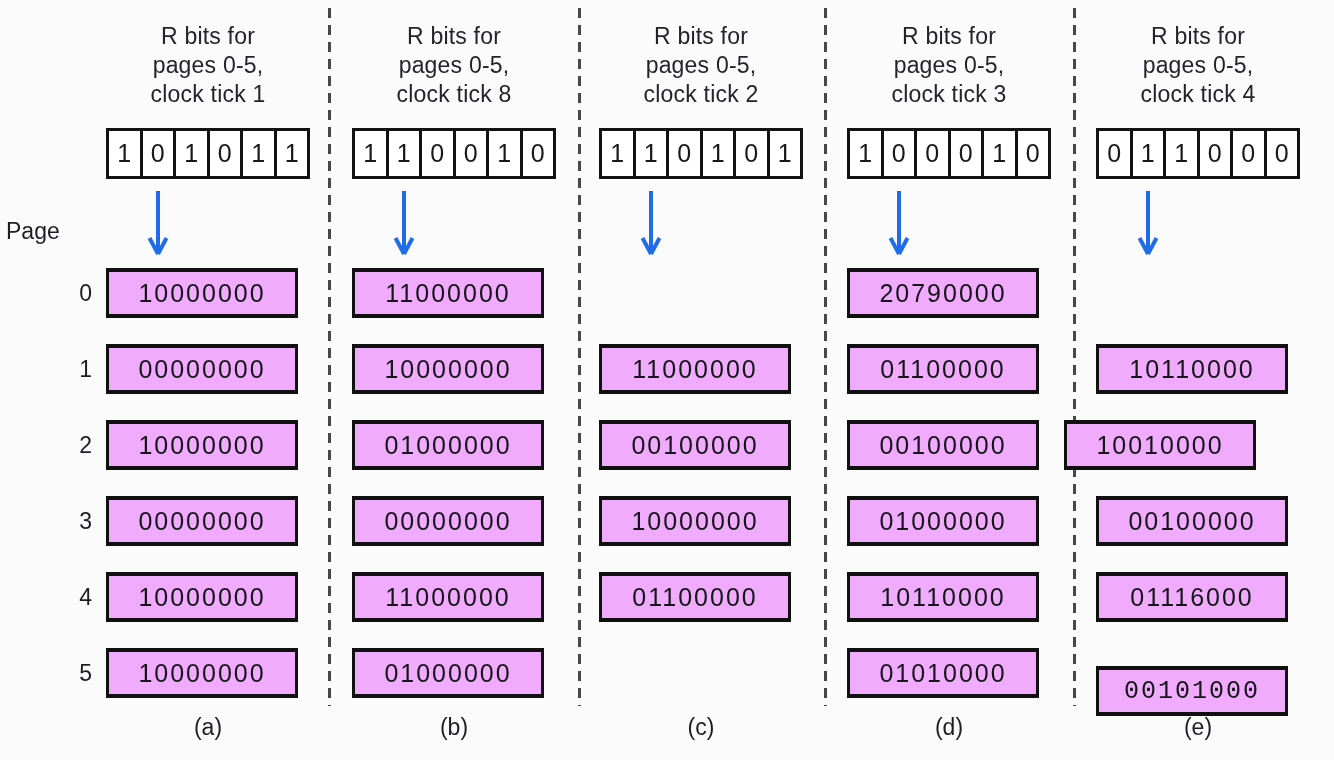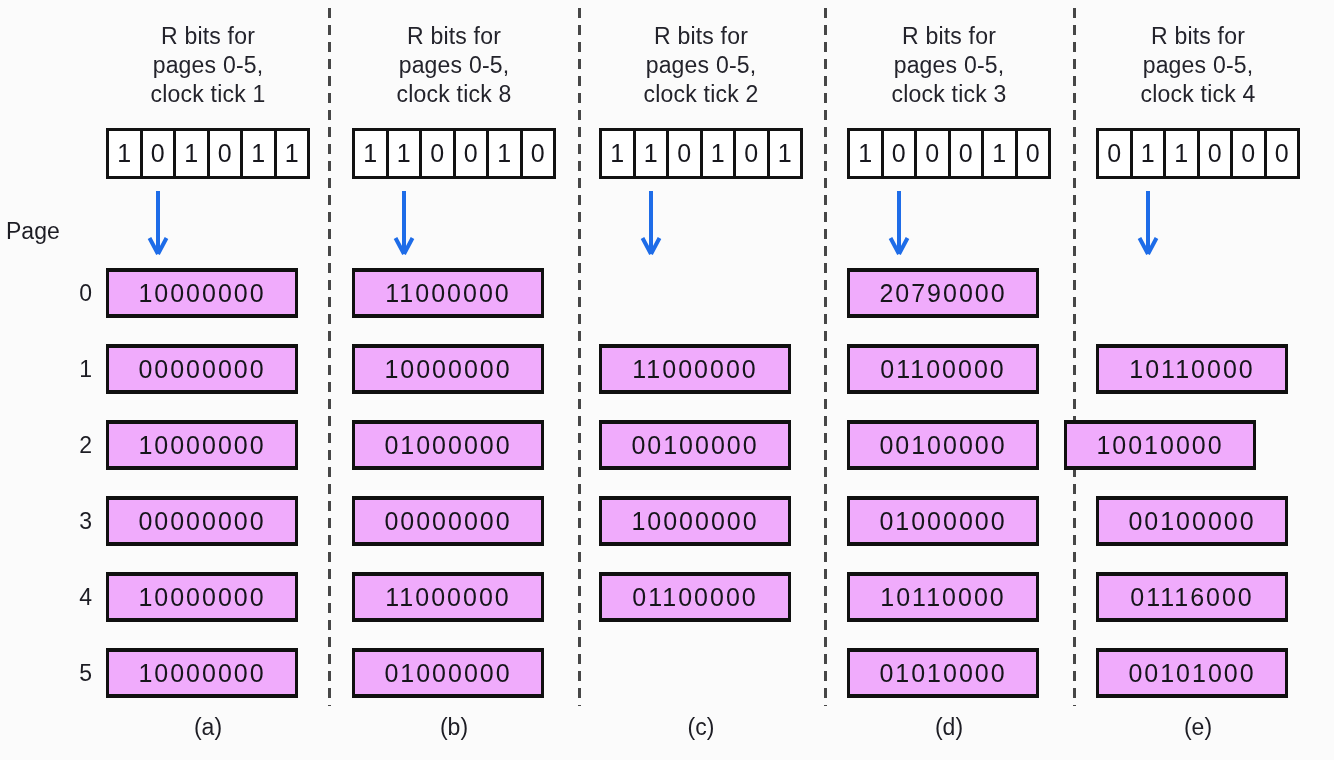--- a/index.html
+++ b/index.html
@@ -215,15 +215,15 @@
       <div class="bit">0</div>
       <div class="bit">0</div>
     </div>
     <div class="arrow" style="left: 1137px;"><svg width="22" height="72" viewBox="0 0 22 72" xmlns="http://www.w3.org/2000/svg">
         <path d="M11 1 V 62 M2.5 48 L11 64 M19.5 48 L11 64" fill="none" stroke="#1e6ce8" stroke-width="4"></path>
       </svg></div>
     <div class="counter" style="left: 1096px; top: 344px;">10110000</div>
     <div class="counter" style="left: 1064px; top: 420px;">10010000</div>
     <div class="counter" style="left: 1096px; top: 496px;">00100000</div>
     <div class="counter" style="left: 1096px; top: 572px;">01116000</div>
-    <div class="counter" style="left: 1096px; top: 648px;">00101000</div>
+    <div class="counter" style="left: 1096px; top: 666px; font-family: Liberation Mono, monospace;">00101000</div>
     <div class="col-label" style="left: 1096px; width: 204px;">(e)</div>
   </div>
 
 </body></html>

